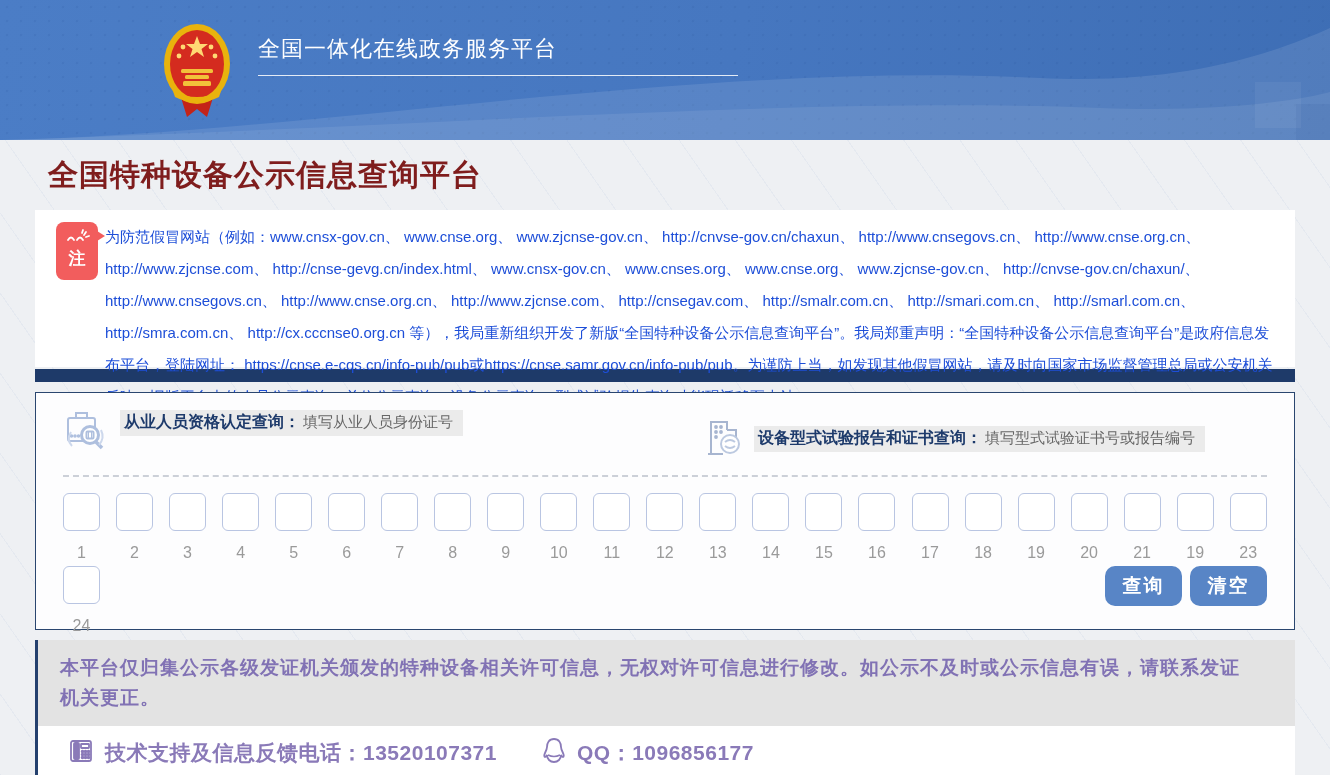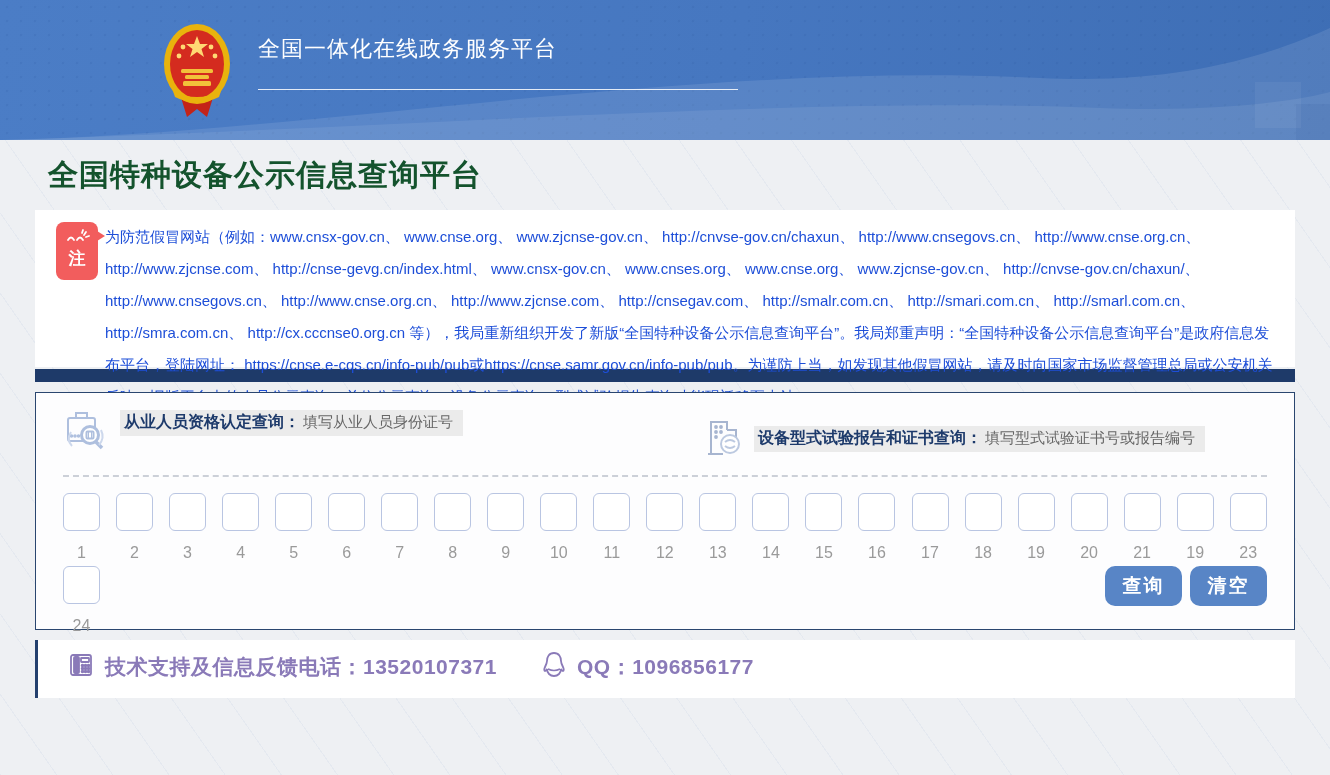--- a/index.html
+++ b/index.html
@@ -11,26 +11,26 @@
 
   
   header { height:140px; background:linear-gradient(100deg,#4b7dc6 0%,#4677c0 55%,#3e6eb5 100%); overflow:hidden; }
   header .dots { position:absolute; inset:0;
     background-image:radial-gradient(rgba(30,70,140,0.10) 1.5px, transparent 1.6px);
     background-size:14px 14px; }
   .header-waves { position:absolute; right:0; bottom:0; }
   .emblem { position:absolute; left:163px; top:23px; width:68px; height:97px; }
   .header-titles { position:absolute; left:258px; top:34px; }
   .platform-label-wrap { width:480px; border-bottom:1px solid rgba(255,255,255,0.85);
-    padding-bottom:25px; font-size:22px; color:#ffffff; letter-spacing:1px; }
+    padding-bottom:11px; font-size:22px; color:#ffffff; letter-spacing:1px; }
   .site-title { margin-top:9px; font-size:34px; color:#ffffff; font-weight:bold; letter-spacing:2px; }
 
   
   main { padding:0 35px; }
-  .page-title { color:#14532d; font-size:30px; font-weight:bold; margin:15px 0 14px 13px; letter-spacing:1px; }
+  .page-title { color:#7f1d1d; font-size:30px; font-weight:bold; margin:15px 0 14px 13px; letter-spacing:1px; }
 
   .notice-card { position:relative; background:#ffffff; height:157px; padding:11px 12px 0 70px; }
   .notice-badge { position:absolute; left:21px; top:12px; width:42px; height:58px;
     background:#f25d5d; border-radius:8px; color:#fff; text-align:center; }
   .notice-badge::after { content:""; position:absolute; right:-7px; top:9px;
     border-left:8px solid #f25d5d; border-top:5px solid transparent; border-bottom:5px solid transparent; }
   .notice-badge .face { margin-top:7px; }
   .notice-badge .zhu { font-size:17px; font-weight:bold; line-height:1.4; }
   .notice-text { font-size:15px; line-height:32px; color:#1d4ed8; }
 
@@ -270,20 +270,21 @@
             </div>
           </div>
         <div class="btns">
           <button>查询</button>
           <button>清空</button>
         </div>
       </div>
     </section>
 
     <section class="bottom-card">
+      <div class="disclaimer">本平台仅归集公示各级发证机关颁发的特种设备相关许可信息，无权对许可信息进行修改。如公示不及时或公示信息有误，请联系发证机关更正。</div>
       <div class="contact-row">
         <span>
           <svg width="26" height="26" viewBox="0 0 26 26" fill="none" stroke="#8a7ab8" stroke-width="1.8">
             <rect x="3" y="3" width="20" height="20" rx="2"></rect>
             <rect x="6" y="5" width="5" height="16" rx="1" fill="#8a7ab8"></rect>
             <rect x="13" y="6" width="8" height="4" rx="0.5"></rect>
             <circle cx="14.5" cy="13.5" r="0.9" fill="#8a7ab8"></circle>
               <circle cx="17.5" cy="13.5" r="0.9" fill="#8a7ab8"></circle>
               <circle cx="20.5" cy="13.5" r="0.9" fill="#8a7ab8"></circle>
             <circle cx="14.5" cy="16.5" r="0.9" fill="#8a7ab8"></circle>

